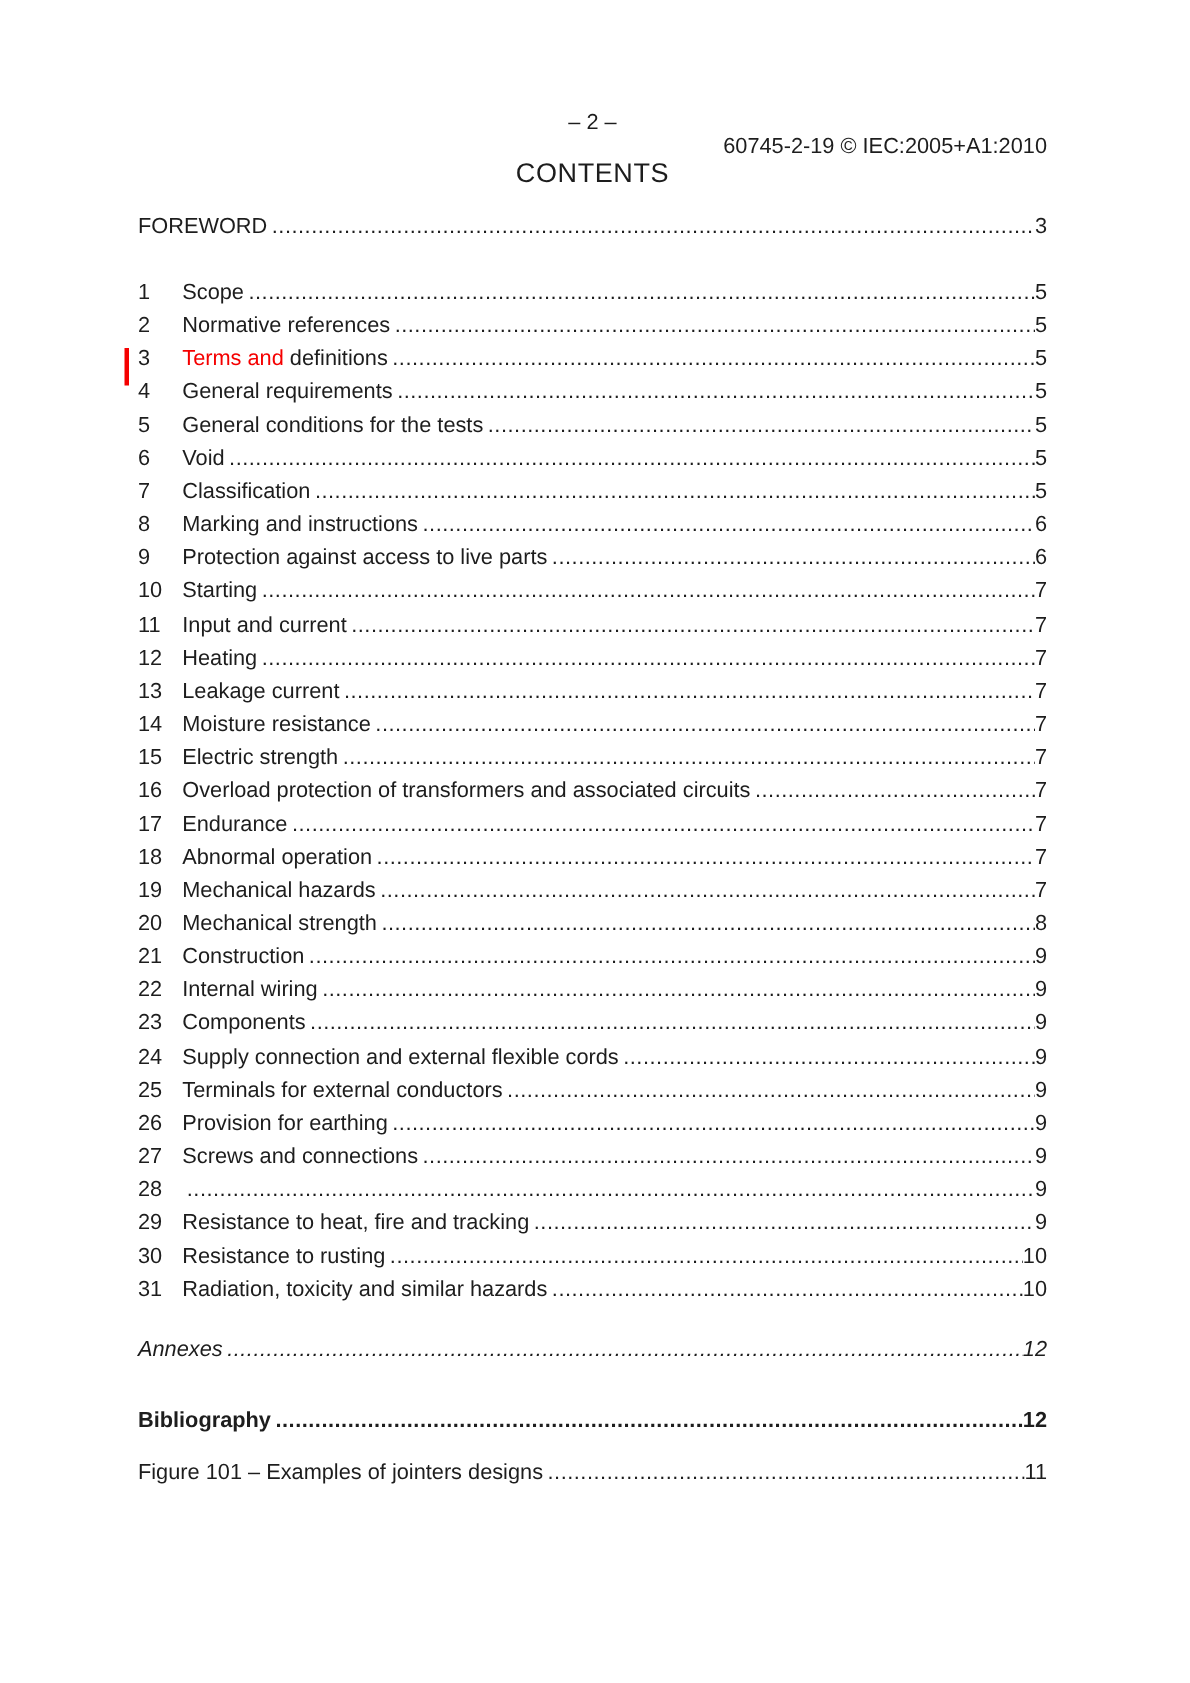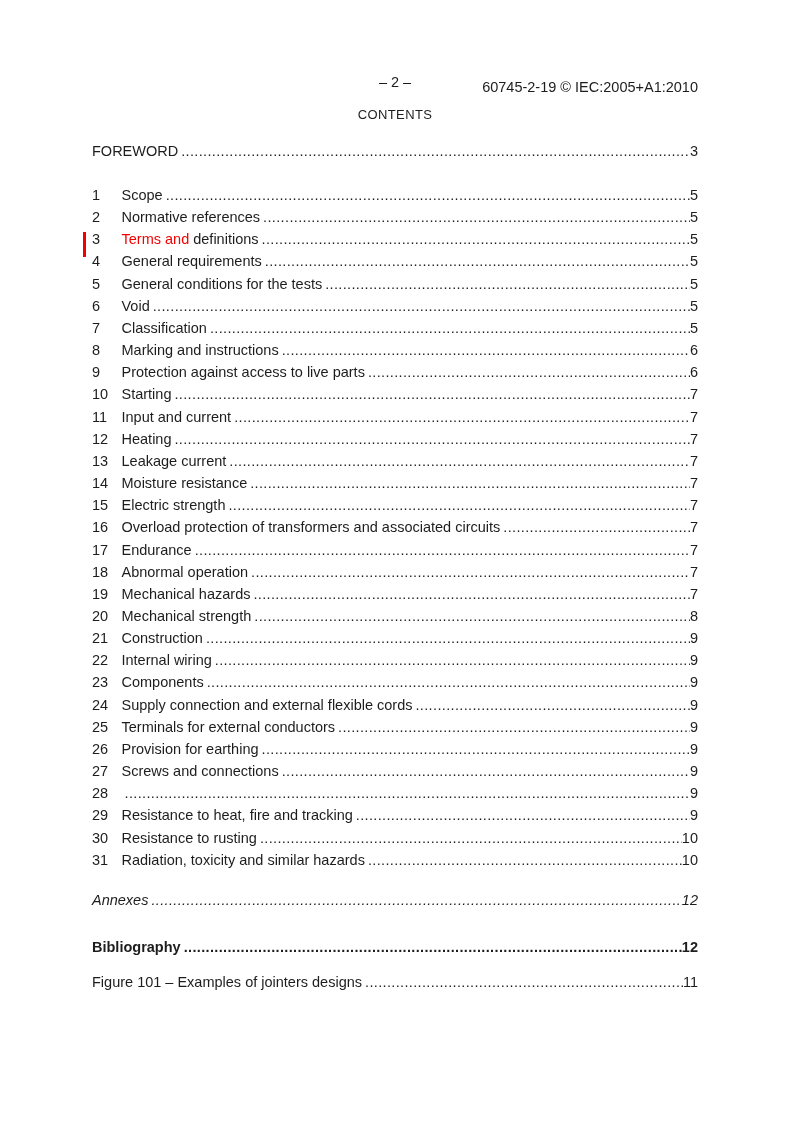--- a/index.html
+++ b/index.html
@@ -27,29 +27,29 @@
   }
   .page-marker {
     position: absolute;
     left: 0;
     right: 0;
     text-align: center;
   }
   .doc-ref {
     position: absolute;
     right: 0;
-    top: 5px;
+    top: 16px;
   }
   .contents-title {
     position: absolute;
     left: 92px;
     top: 105px;
     width: 606px;
     text-align: center;
-    font-size: 13px;
+    font-size: 18px;
     letter-spacing: 0.4px;
     line-height: 20px;
   }
   .front-block {
     position: absolute;
     left: 92px;
     top: 140px;
     width: 606px;
   }
   .chapters-block {

